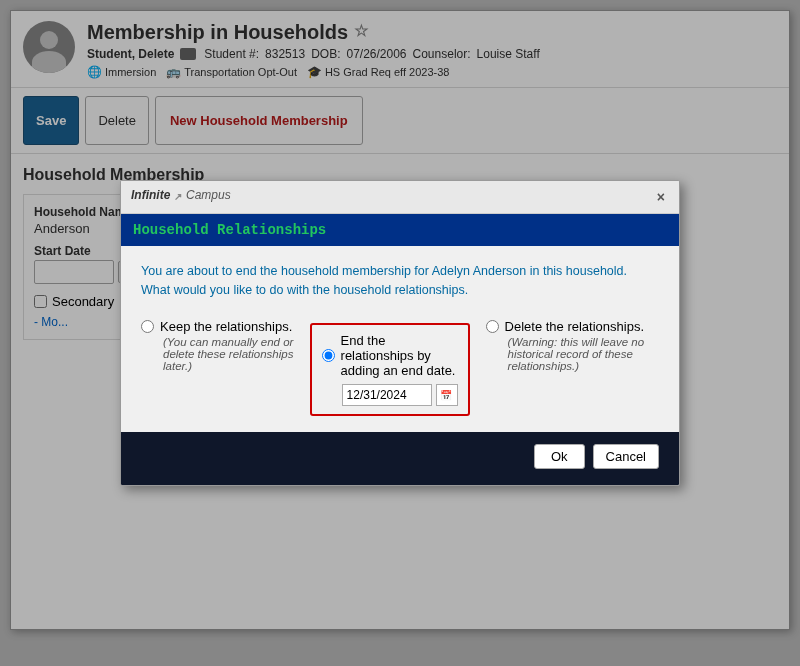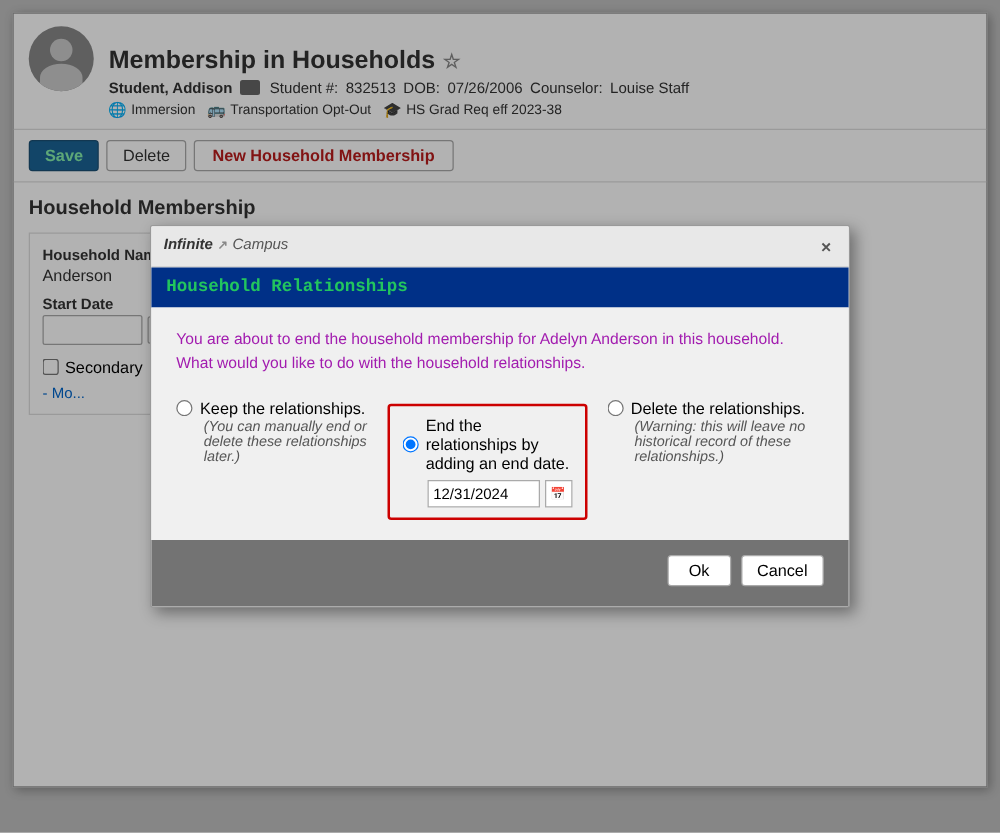--- a/index.html
+++ b/index.html
@@ -63,23 +63,21 @@
     }
 
     .header-info {
       flex: 1;
     }
     .header-title {
       font-size: 20px;
       font-weight: bold;
       color: #333;
       display: flex;
-      align-items: center;
       gap: 6px;
-      margin-top: 16px;
     }
     .star-icon {
       color: #888;
       font-size: 16px;
     }
     .student-details {
       font-size: 12px;
       color: #333;
       margin-top: 3px;
       display: flex;
@@ -126,24 +124,24 @@
 
     
     .toolbar {
       padding: 8px 12px;
       border-bottom: 1px solid #ddd;
       display: flex;
       gap: 6px;
     }
     .btn-save {
       background: #1a6496;
-      color: #86efac;
+      color: #ffffff;
       border: 1px solid #1a4f74;
       border-radius: 3px;
-      padding: 4px 12px;
+      padding: 16px 12px;
       cursor: pointer;
       font-size: 13px;
       font-weight: bold;
     }
     .btn-delete {
       background: #fff;
       color: #333;
       border: 1px solid #aaa;
       border-radius: 3px;
       padding: 4px 12px;
@@ -288,21 +286,21 @@
       font-family: Liberation Mono, monospace;
     }
 
     .modal-body {
       padding: 16px 20px;
       background: #f0f0f0;
     }
 
     .modal-description {
       font-size: 12.5px;
-      color: #a21caf;
+      color: #0369a1;
       margin-bottom: 20px;
       line-height: 1.5;
     }
 
     .radio-group {
       display: flex;
       flex-direction: row;
       gap: 16px;
     }
 
@@ -363,21 +361,21 @@
       align-items: center;
       justify-content: center;
       font-size: 10px;
     }
 
     .modal-footer {
       display: flex;
       justify-content: flex-end;
       gap: 8px;
       padding: 12px 20px 16px;
-      background: #737373;
+      background: #0f172a;
     }
 
     .btn-ok {
       background: #fff;
       border: 1px solid #aaa;
       border-radius: 3px;
       padding: 4px 16px;
       cursor: pointer;
       font-size: 13px;
     }
@@ -396,21 +394,21 @@
 <div class="page-container">
 
   <div class="header">
     <div class="avatar-figure"></div>
     <div class="header-info">
       <div class="header-title">
         <span>Membership in Households</span>
         <span class="star-icon">☆</span>
       </div>
       <div class="student-details">
-        <span class="student-name">Student, Addison</span>
+        <span class="student-name">Student, Delete</span>
         <span class="id-icon"></span>
         <span>Student #:</span>
         <span>832513</span>
         <span>DOB:</span>
         <span>07/26/2006</span>
         <span>Counselor:</span>
         <span>Louise Staff</span>
       </div>
       <div class="tags-row">
         <div class="tag-item">

